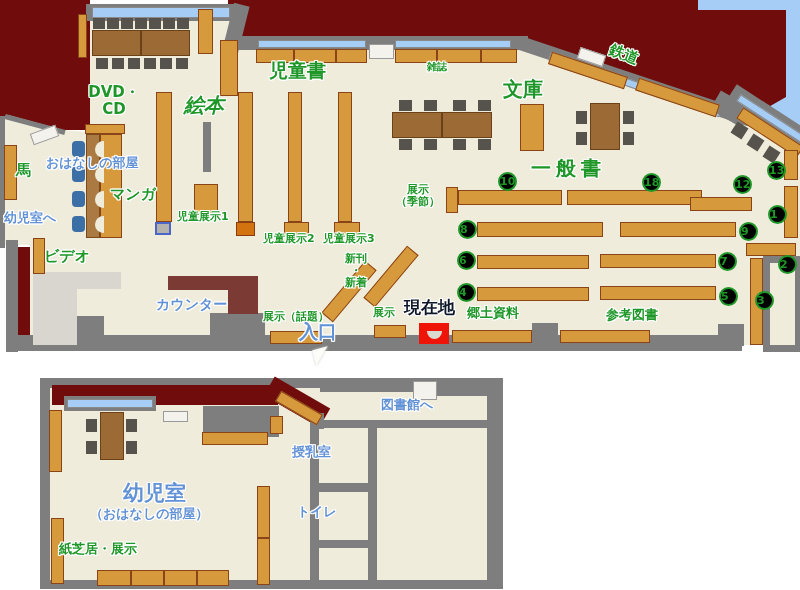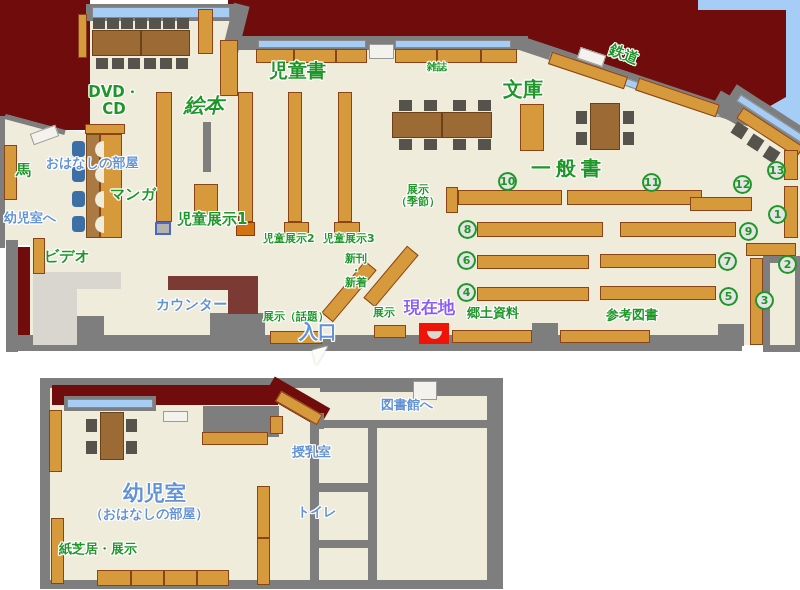--- a/index.html
+++ b/index.html
@@ -26,24 +26,24 @@
   .marker{background:#ee1407;}
   .bowl{background:#d9d9d0;border-radius:0 0 9px 9px;}
   #floor-main{position:absolute;left:0;top:0;width:800px;height:355px;background:#efecdc;
     clip-path:polygon(88px 18px,232px 18px,241px 47px,512px 47px,523px 50px,748px 123px,800px 154px,800px 345px,30px 345px,30px 245px,4px 245px,4px 120px,13px 114px,62px 130px,88px 132px);}
   #darkred-a{position:absolute;left:0;top:0;width:800px;height:355px;background:#700c0c;
     clip-path:polygon(0 0,90px 0,90px 130px,62px 130px,8px 115px,0 118px);}
   #darkred-main{position:absolute;left:0;top:0;width:800px;height:355px;background:#700c0c;
     clip-path:polygon(228px 0,698px 0,698px 10px,786px 10px,786px 97px,746px 120px,523px 44px,512px 36px,240px 36px,228px 10px);}
   .label{position:absolute;font-weight:bold;white-space:pre;line-height:1.1;
     text-shadow:1px 0 0 #fff,-1px 0 0 #fff,0 1px 0 #fff,0 -1px 0 #fff,1px 1px 0 #fff,-1px -1px 0 #fff,1px -1px 0 #fff,-1px 1px 0 #fff;}
-  .g{color:#1e9728;} .b{color:#6292d6;} .r{color:#8b5cf6;}
+  .g{color:#1e9728;} .b{color:#6292d6;} .r{color:#0f172a;}
   .ctr{text-align:center;}
   .num{position:absolute;width:15px;height:15px;border:2px solid #1e9728;border-radius:50%;
-    background:#e5e5e5;color:#1e9728;font-size:11px;font-weight:bold;line-height:15px;text-align:center;}
+    background:#000000;color:#1e9728;font-size:11px;font-weight:bold;line-height:15px;}
   .entr-arrow{position:absolute;left:314px;top:348px;width:0;height:0;
     border-top:16px solid #fcfcf8;border-right:16px solid transparent;
     transform:rotate(-15deg);filter:drop-shadow(0 0 1px #c4c4c0);}
 </style>
 </head>
 <body>
 
 <div id="map">
   <div class="shape sky" style="left:690px;top:0;width:110px;height:235px"></div>
   <div id="floor-main"></div>
@@ -212,21 +212,21 @@
       <div class="label g" style="left: 269px; top: 60px; font-size: 19px;">児童書</div>
       <div class="label g" style="left: 427px; top: 61px; font-size: 10px;">雑誌</div>
       <div class="label g" style="left: 503px; top: 78px; font-size: 20px;">文庫</div>
       <div class="label g" style="left: 531px; top: 157px; font-size: 20px; letter-spacing: 5px;">一般書</div>
       <div class="label g" style="left: 609px; top: 46px; font-size: 15px; transform: rotate(21deg);">鉄道</div>
       <div class="label b" style="left: 46px; top: 156px; font-size: 13px;">おはなしの部屋</div>
       <div class="label g" style="left: 110px; top: 186px; font-size: 15px;">マンガ</div>
       <div class="label g" style="left: 16px; top: 162px; font-size: 15px;">馬</div>
       <div class="label b" style="left: 4px; top: 211px; font-size: 13px;">幼児室へ</div>
       <div class="label g" style="left: 44px; top: 248px; font-size: 15px;">ビデオ</div>
-      <div class="label g" style="left: 177px; top: 211px; font-size: 15px;">児童展示1</div>
+      <div class="label g" style="left: 177px; top: 211px; font-size: 11px;">児童展示1</div>
       <div class="label g" style="left: 263px; top: 233px; font-size: 11px;">児童展示2</div>
       <div class="label g" style="left: 323px; top: 233px; font-size: 11px;">児童展示3</div>
       <div class="label g ctr" style="left: 338px; top: 253px; font-size: 11px; width: 36px;">新刊
 ・
 新着</div>
       <div class="label g ctr" style="left: 392px; top: 184px; font-size: 11px; width: 52px;">展示
 （季節）</div>
       <div class="label g" style="left: 263px; top: 311px; font-size: 11px;">展示（話題）</div>
       <div class="label g" style="left: 373px; top: 307px; font-size: 11px;">展示</div>
       <div class="label r" style="left: 404px; top: 298px; font-size: 17px;">現在地</div>
@@ -236,21 +236,21 @@
       <div class="label g" style="left: 606px; top: 308px; font-size: 13px;">参考図書</div>
       <div class="label b" style="left: 381px; top: 398px; font-size: 13px;">図書館へ</div>
       <div class="label b" style="left: 292px; top: 445px; font-size: 13px;">授乳室</div>
       <div class="label b" style="left: 297px; top: 505px; font-size: 13px;">トイレ</div>
       <div class="label b" style="left: 123px; top: 482px; font-size: 21px;">幼児室</div>
       <div class="label b" style="left: 90px; top: 507px; font-size: 13px;">（おはなしの部屋）</div>
       <div class="label g" style="left: 59px; top: 542px; font-size: 13px;">紙芝居・展示</div>
     </div>
   <div id="nums">
       <div class="num" style="left: 498px; top: 172px;">10</div>
-      <div class="num" style="left: 642px; top: 173px;">11</div>
+      <div class="num" style="left: 642px; top: 173px;">18</div>
       <div class="num" style="left: 733px; top: 175px;">12</div>
       <div class="num" style="left: 767px; top: 161px;">13</div>
       <div class="num" style="left: 768px; top: 205px;">1</div>
       <div class="num" style="left: 778px; top: 255px;">2</div>
       <div class="num" style="left: 755px; top: 291px;">3</div>
       <div class="num" style="left: 457px; top: 283px;">4</div>
       <div class="num" style="left: 719px; top: 287px;">5</div>
       <div class="num" style="left: 457px; top: 251px;">6</div>
       <div class="num" style="left: 718px; top: 252px;">7</div>
       <div class="num" style="left: 458px; top: 220px;">8</div>

